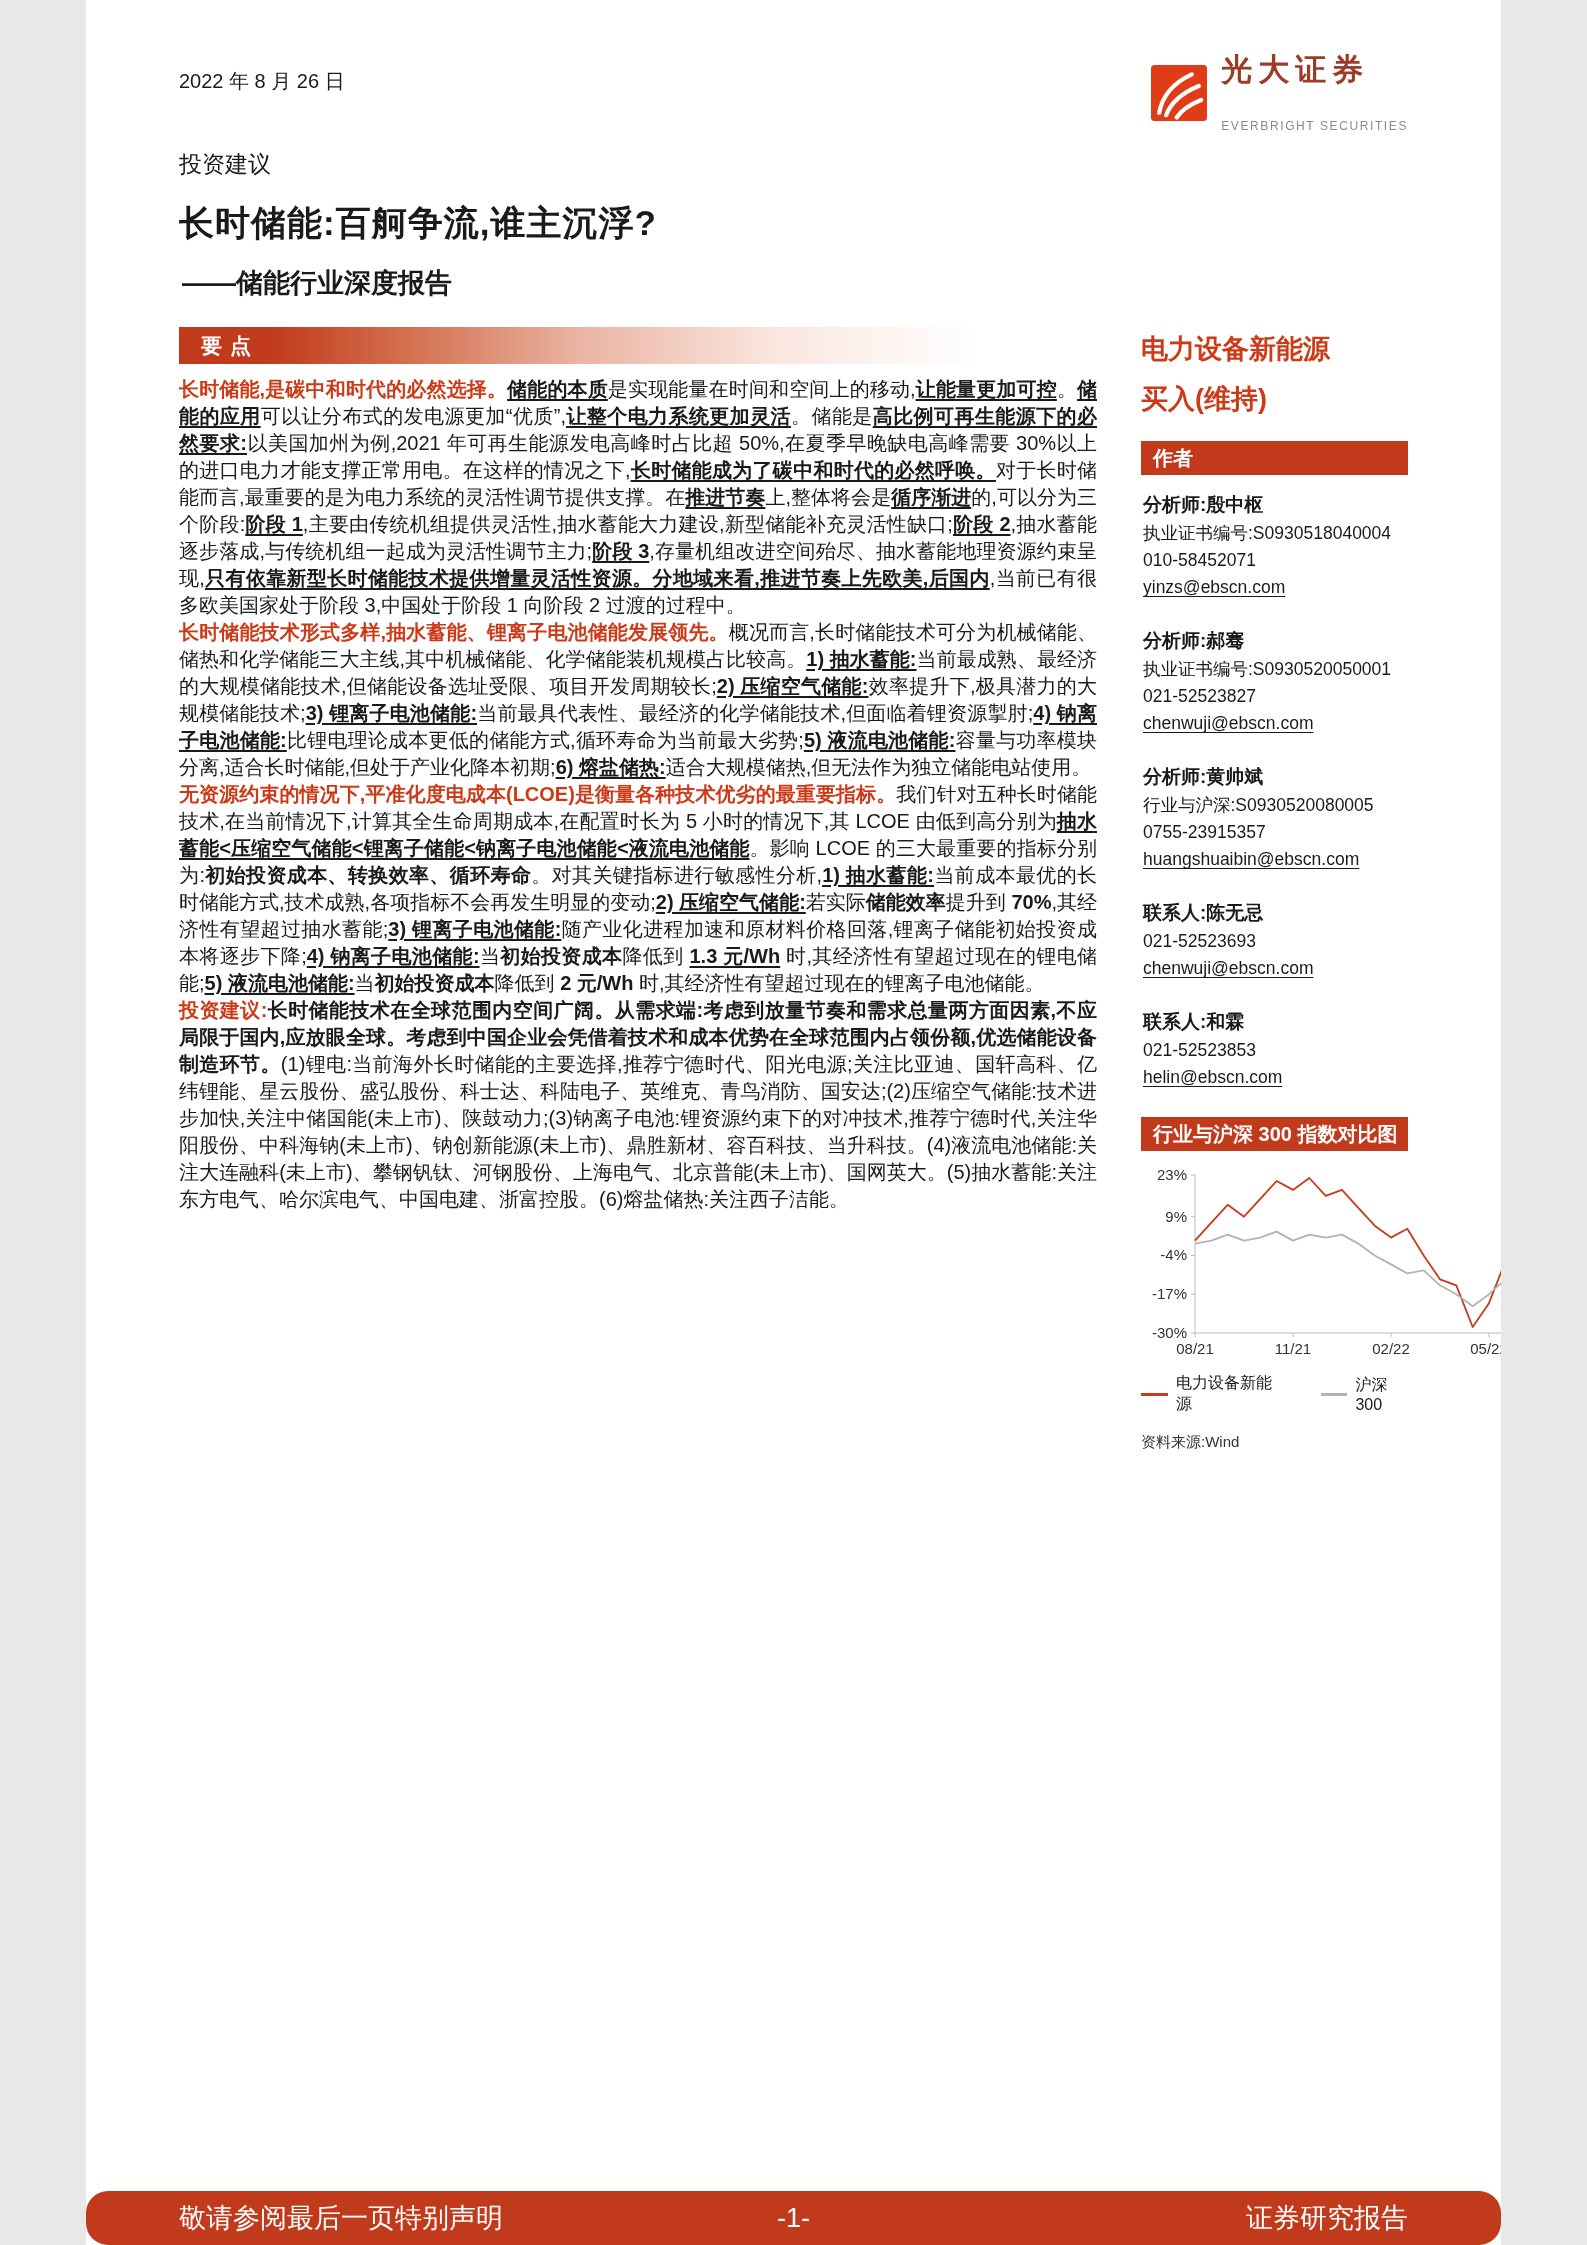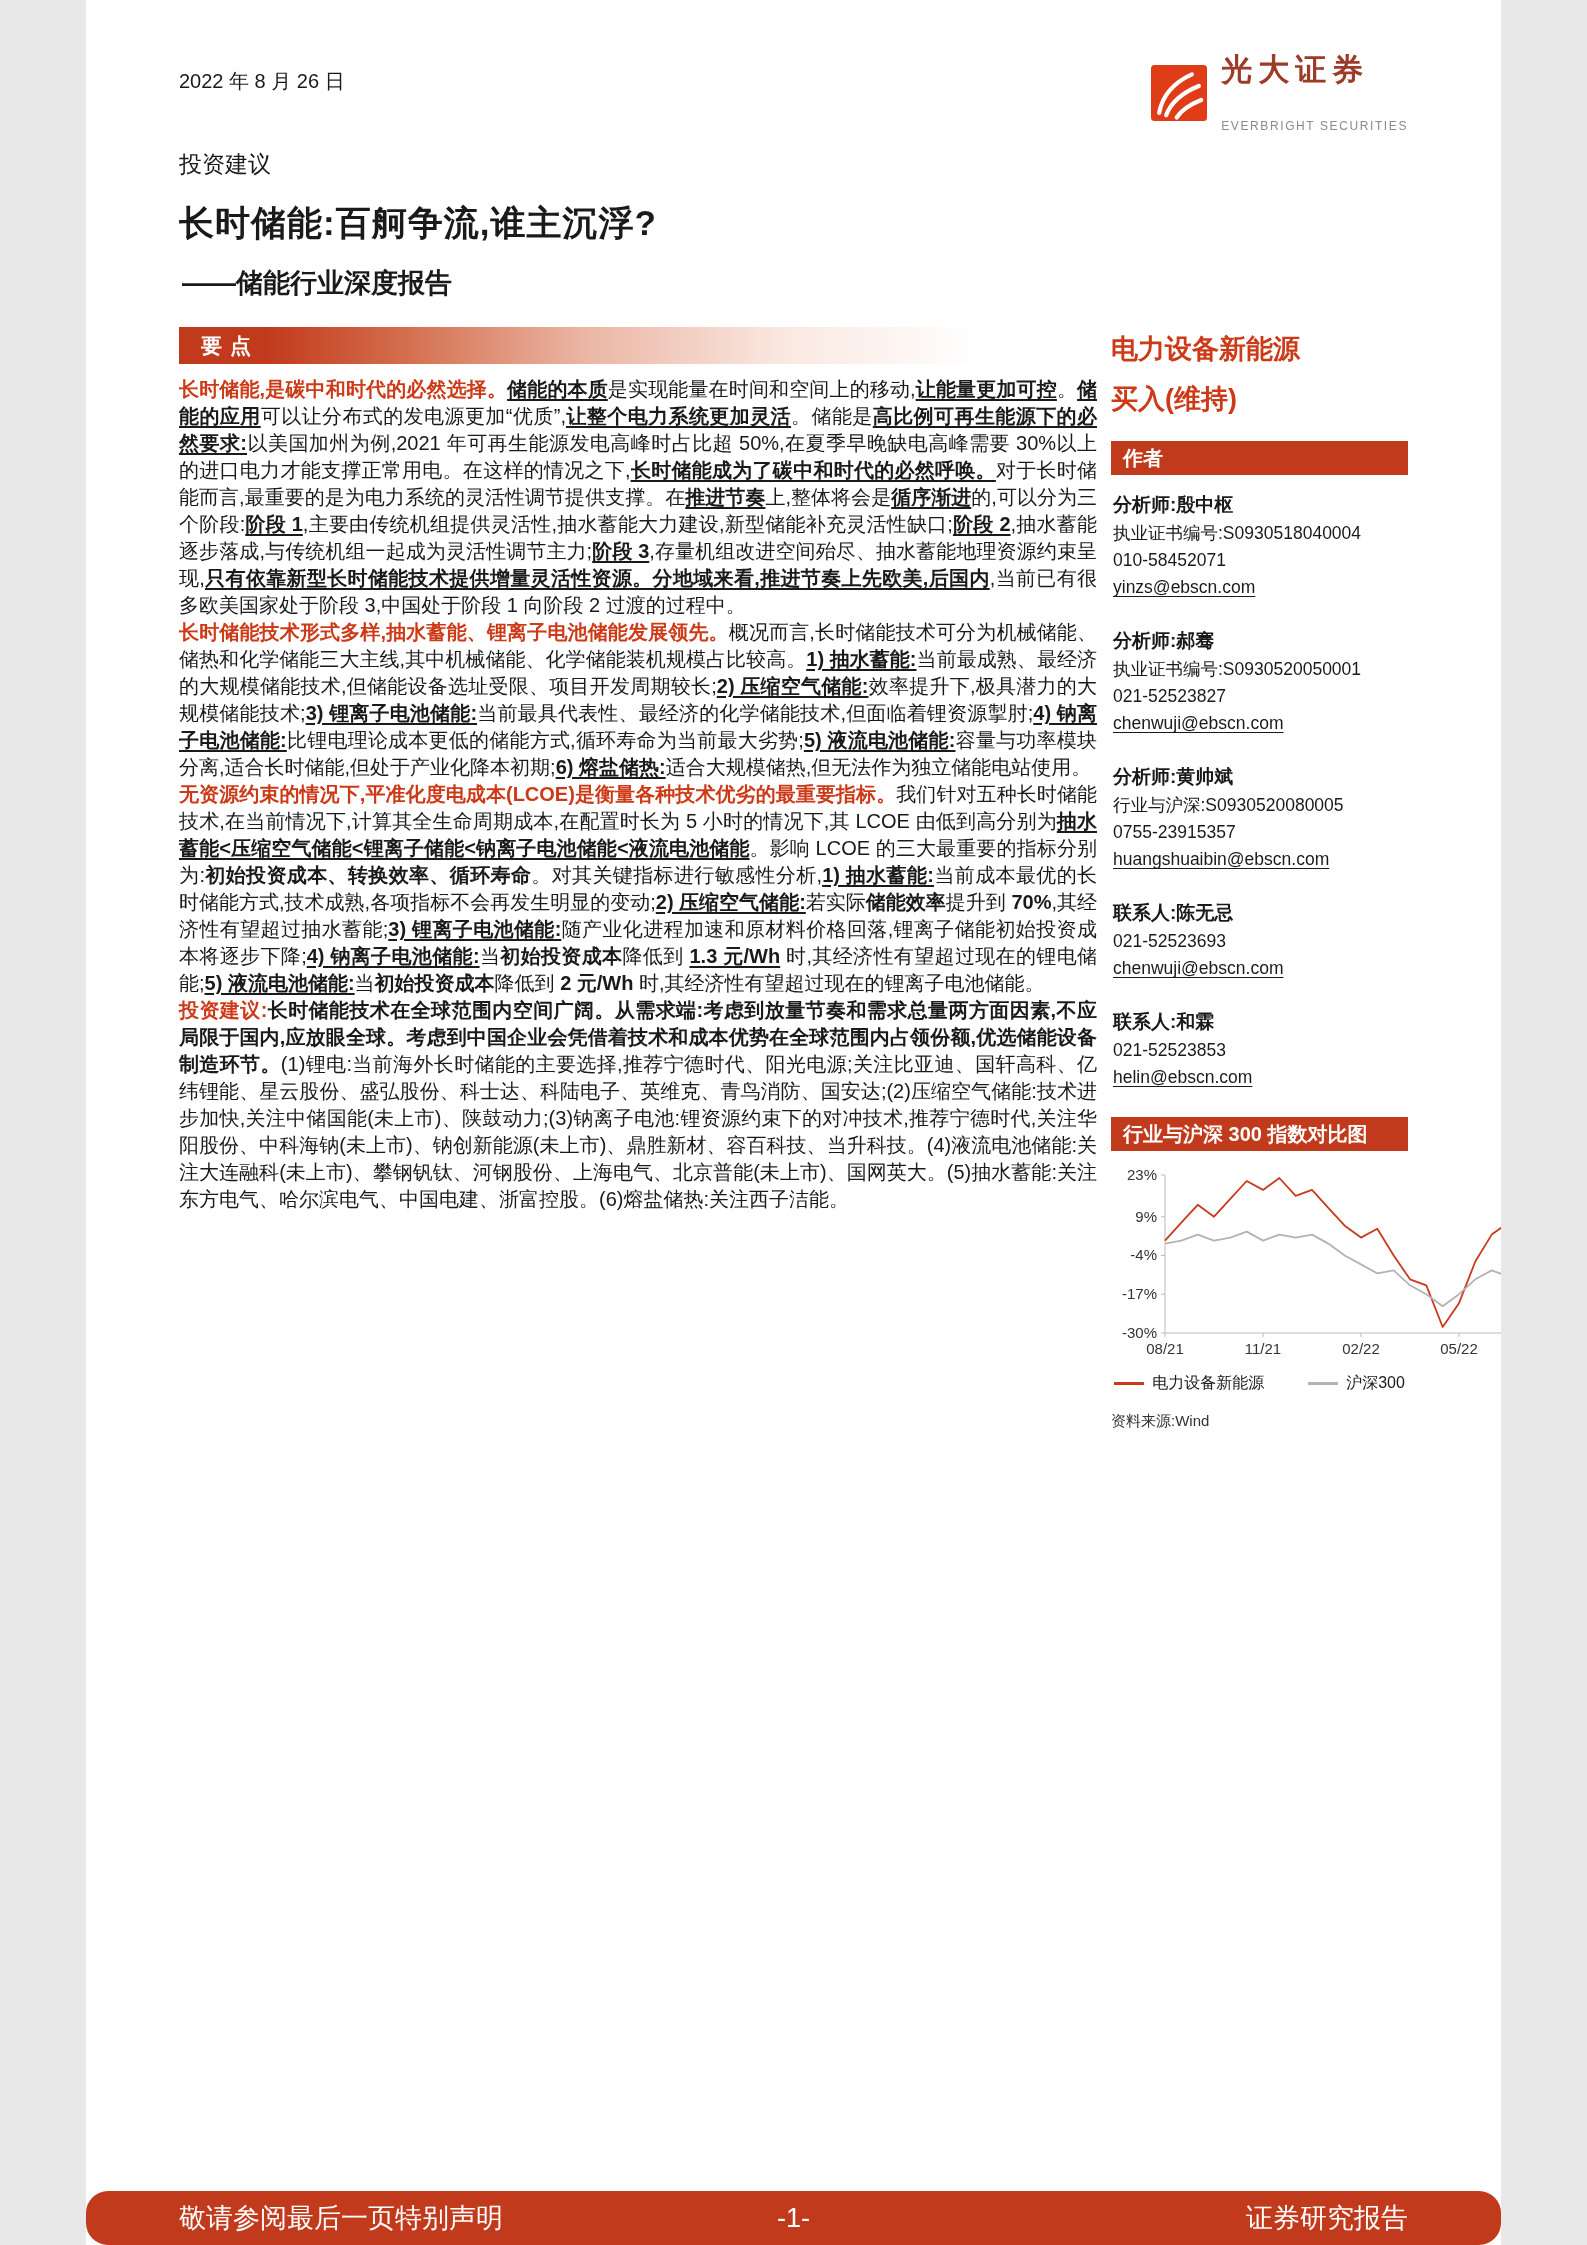--- a/index.html
+++ b/index.html
@@ -19,21 +19,21 @@
   .doc-date{font-size:20px;margin-top:16px;}
   .logo{display:flex;align-items:center;gap:14px;}
   .logo-icon{width:56px;height:56px;flex:0 0 auto;}
   .logo-texts{display:flex;flex-direction:column;line-height:1.15;gap:28px;}
   .logo-name{font-size:31px;font-weight:bold;color:#9b3c28;letter-spacing:6px;}
   .logo-en{font-size:12px;color:#8a8a8a;letter-spacing:1.6px;margin-top:4px;}
   .category{margin:16px 93px 0 93px;font-size:23px;}
   .doc-title{margin:20px 93px 0 93px;font-size:35px;font-weight:bold;letter-spacing:1px;}
   .doc-subtitle{margin:18px 93px 0 96px;font-size:27px;font-weight:bold;}
   
-  .main{display:flex;gap:14px;margin:26px 93px 12px 93px;align-items:flex-start;}
+  .main{display:flex;gap:44px;margin:26px 93px 12px 93px;align-items:flex-start;}
   .col-left{width:918px;flex:0 0 auto;}
   .col-right{flex:1 1 auto;min-width:0;}
   
   .summary-header{
     height:37px;line-height:37px;
     background:linear-gradient(to right,var(--accent) 0px,var(--accent) 88px,#d4704f 230px,#eab4a2 400px,#fae7e0 600px,#ffffff 800px);
   }
   .summary-header span{color:#fff;font-weight:bold;font-size:21px;padding-left:22px;letter-spacing:8px;}
   .summary-body{margin-top:12px;font-size:20px;line-height:27px;text-align:justify;}
   .summary-body p{margin:0;}

